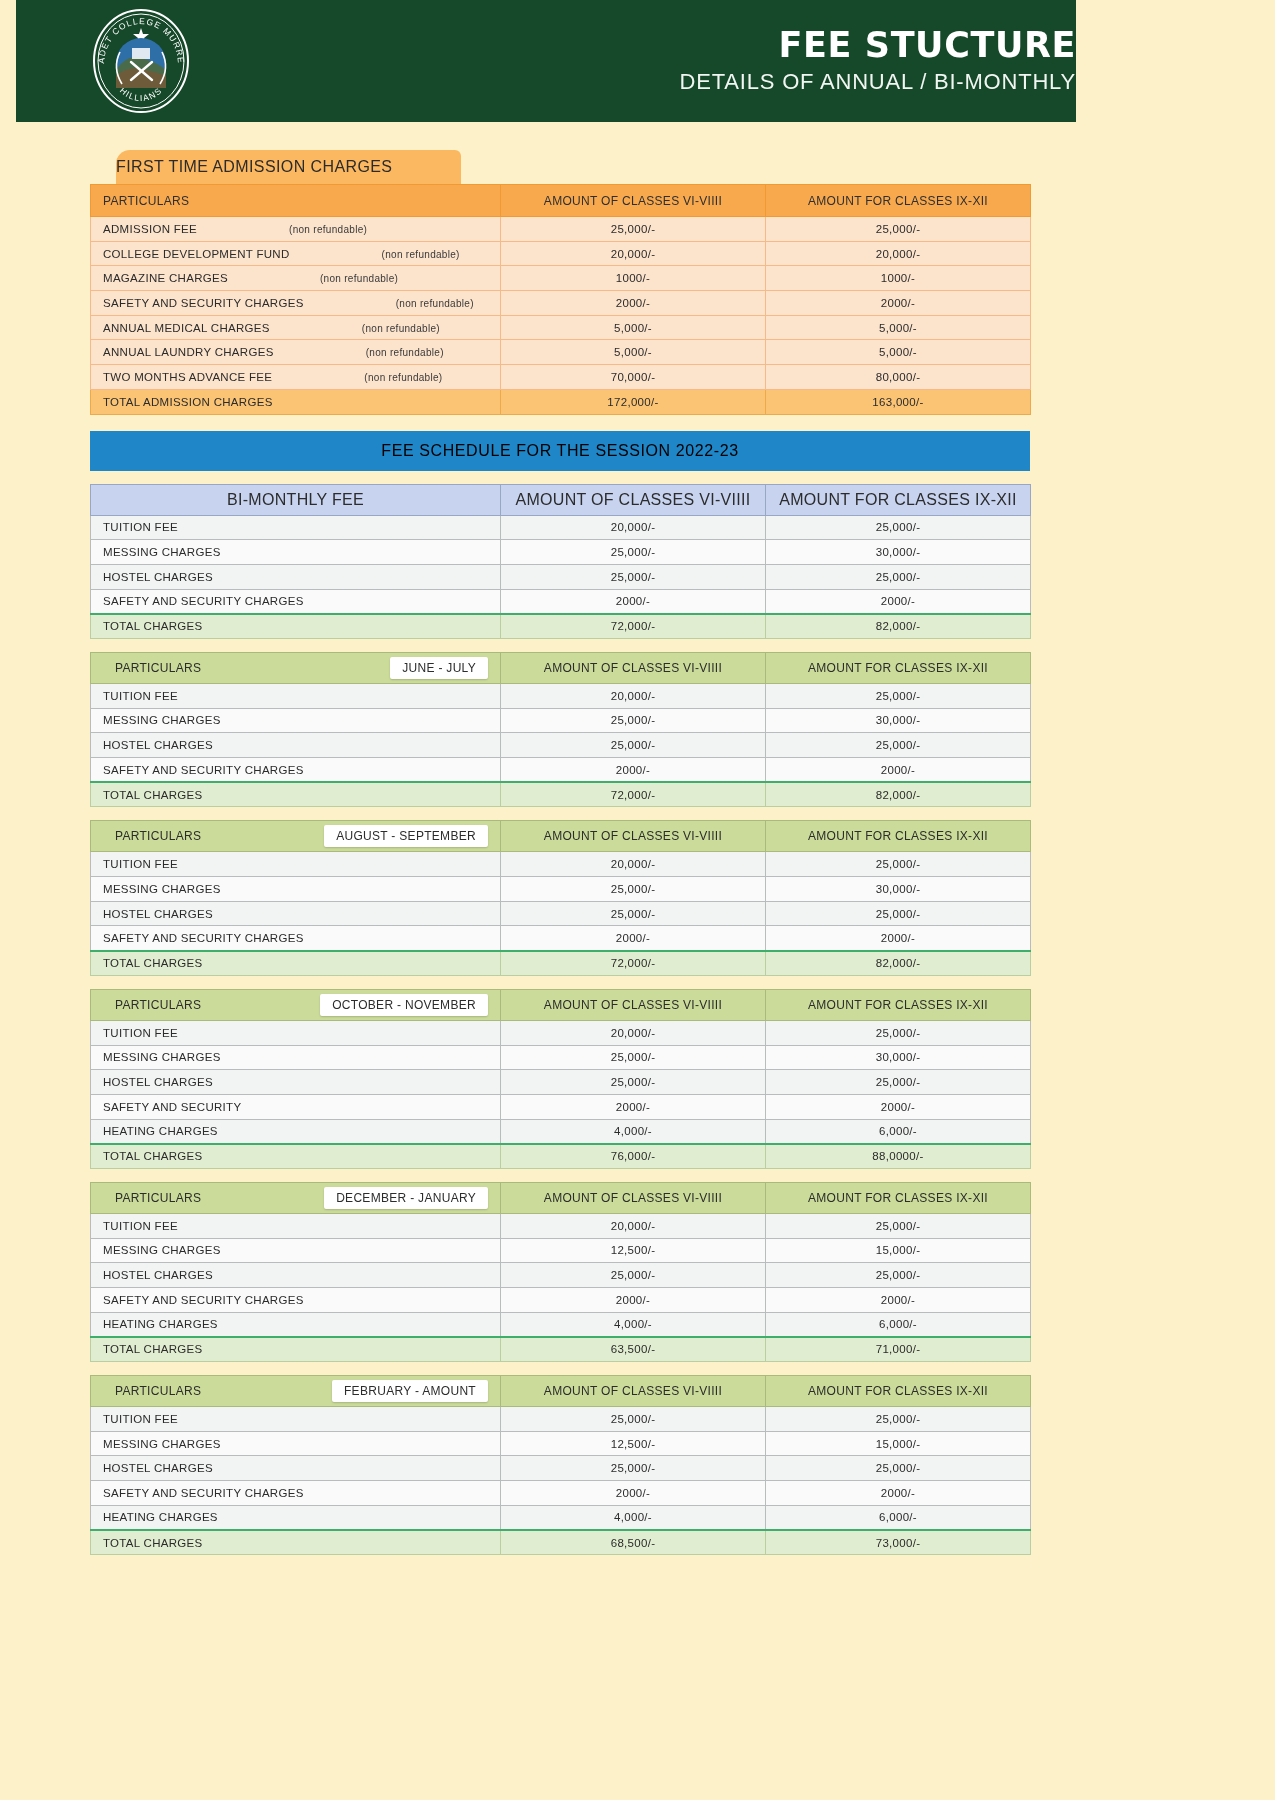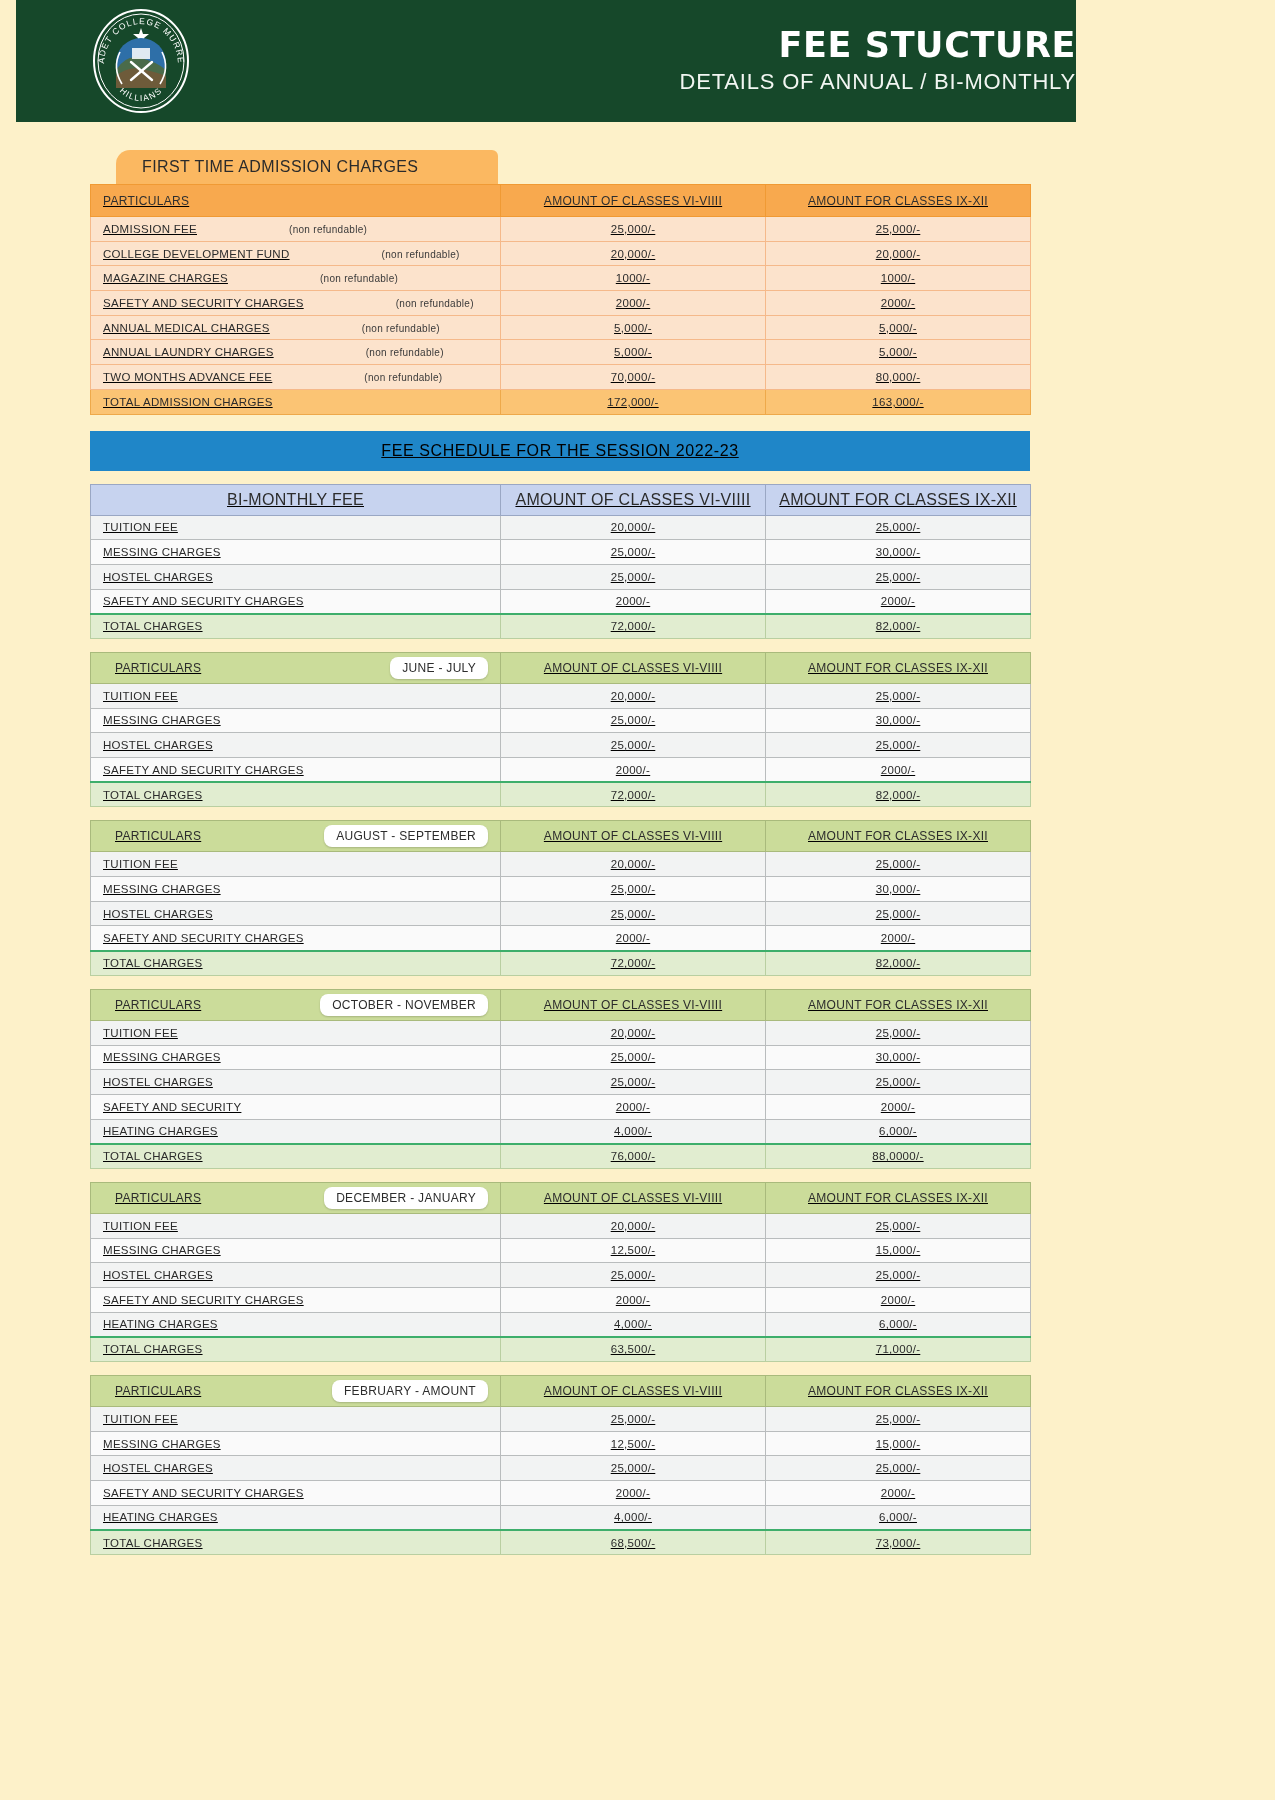--- a/index.html
+++ b/index.html
@@ -51,21 +51,21 @@
   .subtitle{
     color:#f2f6f2;
     font-size:22px;
     font-weight:normal;
     letter-spacing:0.8px;
     margin:0;
     font-family:"Liberation Sans", sans-serif;
   }
 
   
-  .wrap{padding:0 50px 0 74px;text-decoration:underline;}
+  .wrap{padding:0 50px 0 74px;}
   table{
     border-collapse:collapse;
     width:940px;
     table-layout:fixed;
     font-size:11.5px;
     color:#2b2b2b;
   }
   col.c1{width:410px;}
   col.c2{width:265px;}
   col.c3{width:265px;}
@@ -77,25 +77,24 @@
     font-weight:normal;
     letter-spacing:0.3px;
     vertical-align:middle;
   }
   .num{text-align:center;}
   .lbl{text-align:left;}
 
   
   .tab-admission{
     margin:28px 0 0 100px;
-    width:382px;height:34px;
+    width:345px;height:34px;
     background:#fbb861;
     border-radius:14px 6px 0 0;
     display:flex;align-items:center;
-    padding-left:26px;
     box-sizing:border-box;
     font-size:16px;color:#2b2b2b;
     letter-spacing:0.4px;
   }
 
   
   .t-admission th{
     background:#f6a council;
   }
   .t-admission .hdr th{
@@ -154,21 +153,21 @@
   }
   .t-period .hdr th.phdr{
     text-align:left;
     padding-left:24px;
   }
   .badge{
     position:absolute;
     right:12px;top:50%;
     transform:translateY(-50%);
     background:#ffffff;
-    border-radius:8px;
+    border-radius:2px;
     padding:4px 12px;
     font-size:12px;
     color:#2c2c2c;
     white-space:nowrap;
     box-shadow:0 1px 2px rgba(0,0,0,0.18);
     letter-spacing:0.3px;
   }
   .t-period td{
     background:#f2f3f3;
     border:1px solid #b9bcbd;

